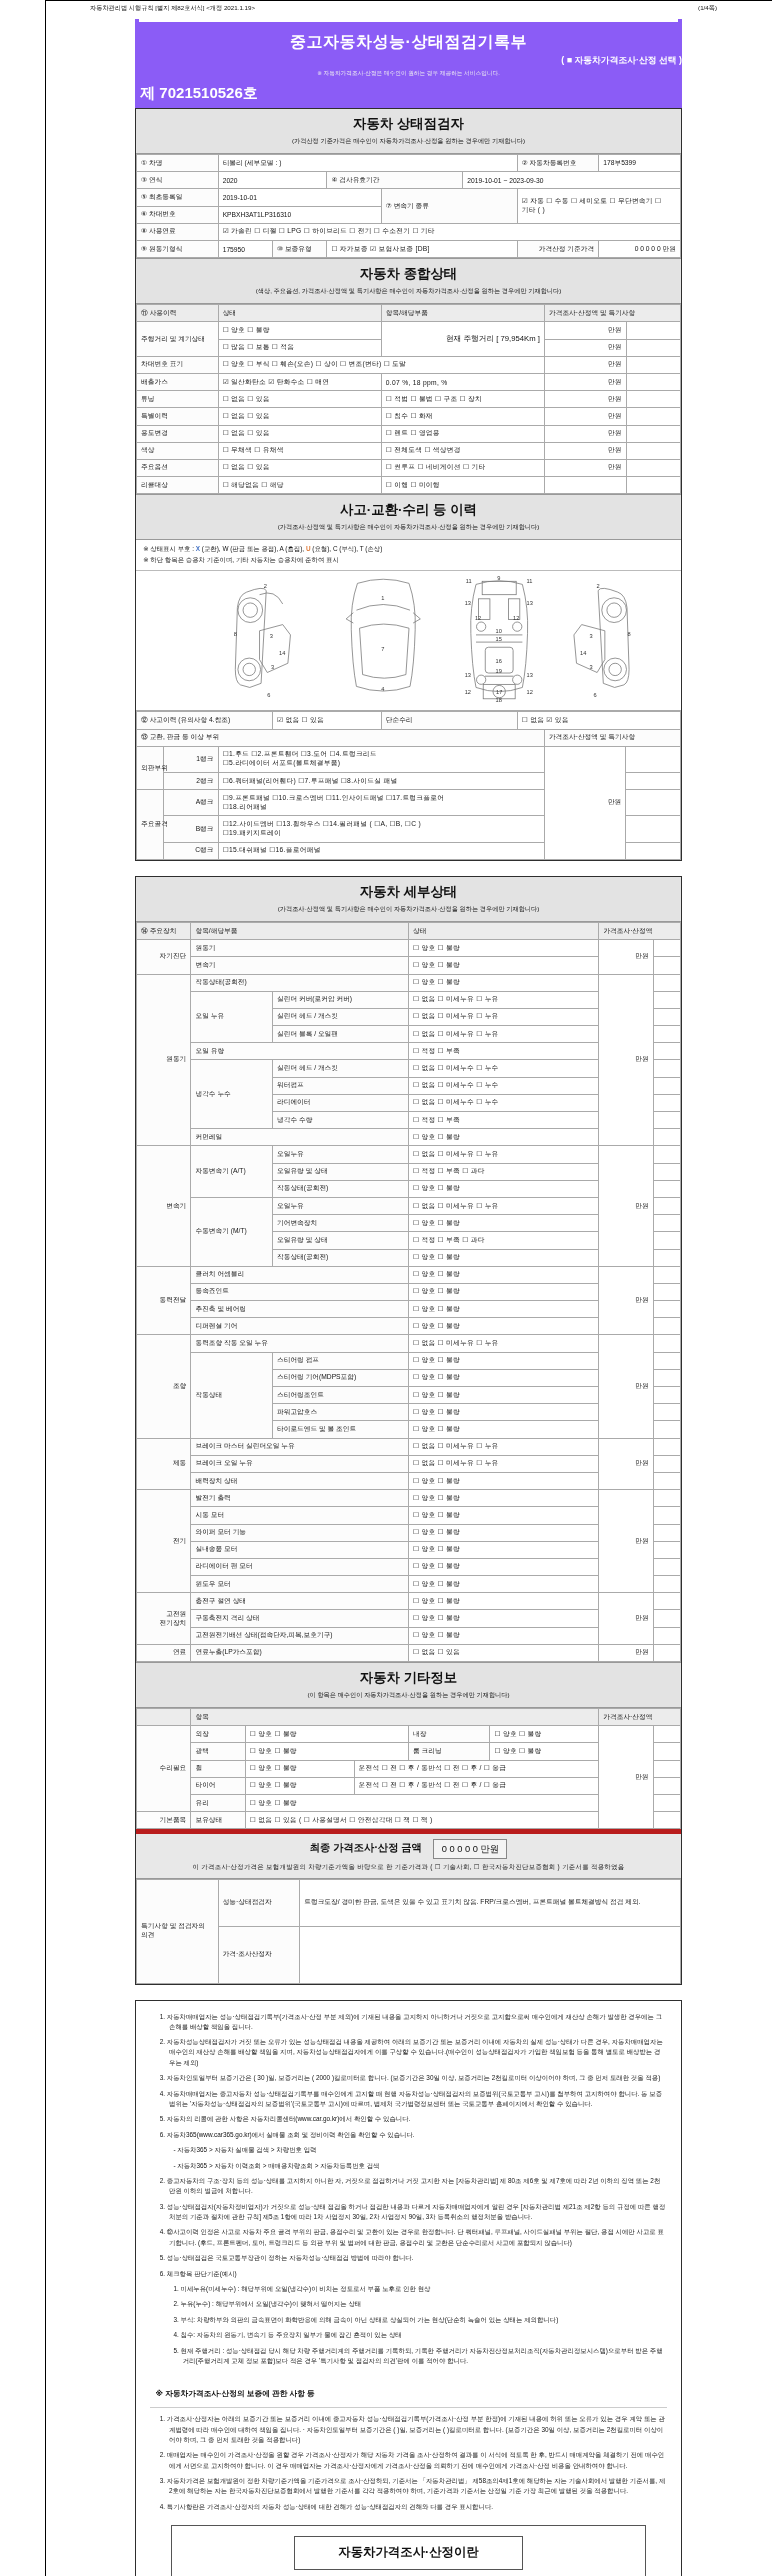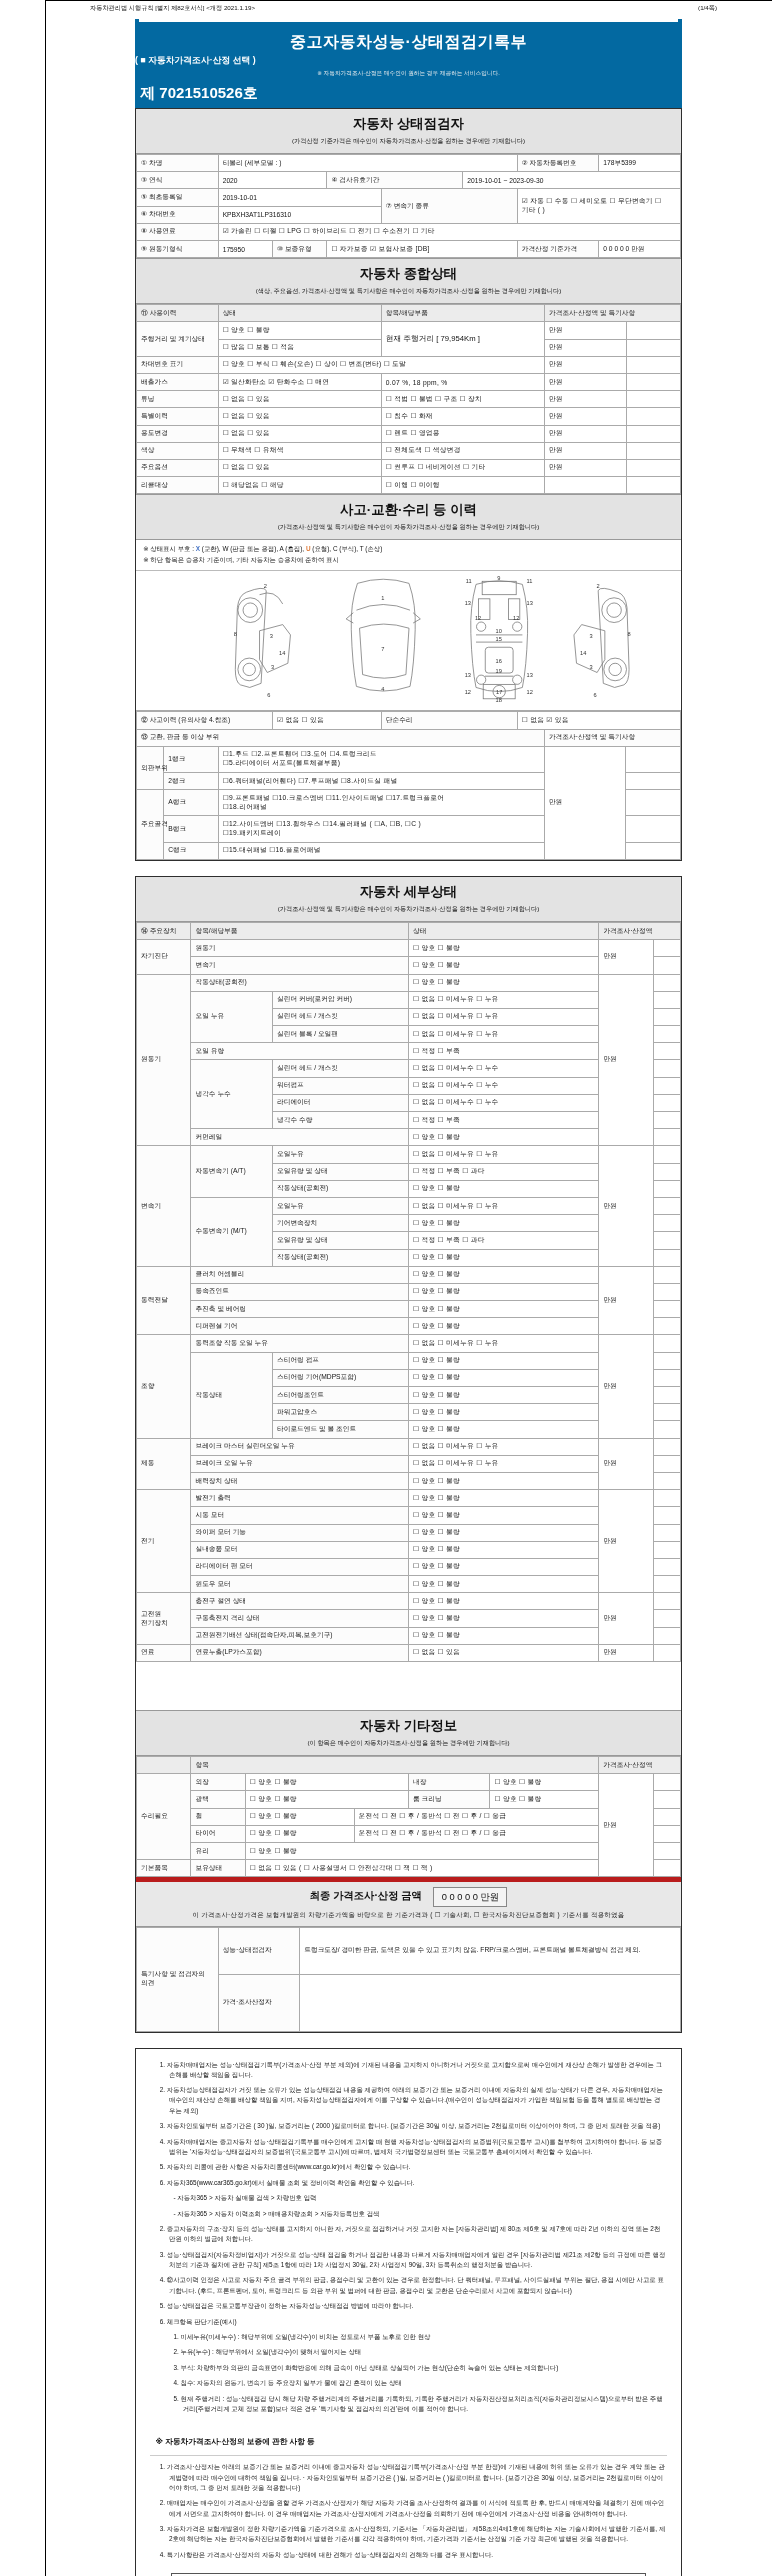--- a/index.html
+++ b/index.html
@@ -4,37 +4,37 @@
 <style>
   html,body{margin:0;padding:0;background:#fff;}
   .sheet{position:relative;width:773px;min-height:2576px;background:#fff;
          font-family:"Liberation Sans","DejaVu Sans",sans-serif;color:#111;overflow:hidden;}
   .edge-left{position:absolute;left:45px;top:0;width:1px;height:100%;background:#000;}
   .edge-top{position:absolute;left:45px;top:0;height:1px;width:727px;background:#000;}
 
   .head-row{display:flex;justify-content:space-between;padding:4.1px 56px 2.1px 90px;font-size:6.2px;}
   .main{margin-left:135px;width:547px;}
 
-  .dark{background:#0369a1;color:#fff;margin-top:3.1px;padding-bottom:1px;}
+  .dark{background:#8b5cf6;color:#fff;margin-top:3.1px;padding-bottom:1px;}
   .dark .white-rule{height:2.6px;background:#fff;margin:4.1px 4.1px 0 4.1px;}
   .dark h1{text-align:center;font-size:16px;margin:10.3px 0 2.1px;font-weight:bold;letter-spacing:0.5px;}
-  .dark .sub{text-align:left;font-size:8.8px;font-weight:bold;}
+  .dark .sub{text-align:right;font-size:8.8px;font-weight:bold;padding-left:28px;}
   .dark .note{text-align:center;font-size:5.7px;margin-top:2.6px;color:#f0f0f0;}
   .dark .docno{font-size:15px;font-weight:bold;padding:6.2px 2.1px 4.1px 5.2px;}
 
   .box{border:1.5px solid #2e2e2e;background:#fff;}
   .sec-head{background:#e3e3e3;text-align:center;padding:6.2px 0 7.2px;border-bottom:0.5px solid #999;}
   .sec-head .t{font-size:13.4px;font-weight:bold;}
   .sec-head .n{font-size:6.2px;margin-top:3.6px;}
 
   table{border-collapse:collapse;width:100%;font-size:6.7px;table-layout:fixed;}
   td{border:0.5px solid #aaa;padding:3.6px 4.1px;vertical-align:middle;word-break:keep-all;}
   .lab{background:#fcfcfc;}
   .hd{background:#ececec;}
-  .c{text-align:left;}
+  .c{text-align:right;}
   .chk{letter-spacing:0.3px;}
   .pgmark{width:665px;text-align:right;font-size:6.2px;padding:3.1px 0;}
 
   .legend{padding:4.1px 7.2px;font-size:6.4px;border-bottom:0.5px solid #bbb;line-height:1.7;}
   .diagram{padding:3.1px 0 5.2px;border-bottom:0.5px solid #aaa;text-align:center;}
 
   .amount-band{background:#e8e8e8;border-top:5px solid #b91c1c;border-bottom:0.5px solid #999;
                text-align:center;padding:5.2px 0 6.2px;}
   .amount-band .row1{font-size:10.3px;font-weight:bold;}
   .amount-band .amt{display:inline-block;border:0.5px solid #888;background:#f4f4f4;
@@ -592,21 +592,21 @@
             <tr>
               <td colspan="2" rowspan="1" class="lab c">연료</td>
               <td colspan="8" class="lab">연료누출(LP가스포함)</td>
               <td colspan="7" class="chk">☐ 없음  ☐ 있음</td>
               <td colspan="2" rowspan="1" class="c">만원</td>
               <td colspan="1"></td>
             </tr>
           </tbody>
       </table>
 
-      <div class="sec-head" style="border-top:0.5px solid #999;margin-top:48px;">
+      <div class="sec-head" style="border-top:0.5px solid #999;">
         <div class="t">자동차 기타정보</div>
         <div class="n">(이 항목은 매수인이 자동차가격조사·산정을 원하는 경우에만 기재합니다)</div>
       </div>
 
       <table>
         <colgroup>
             <col span="20" style="width:27px">
           </colgroup>
         <tbody>
             <tr>

